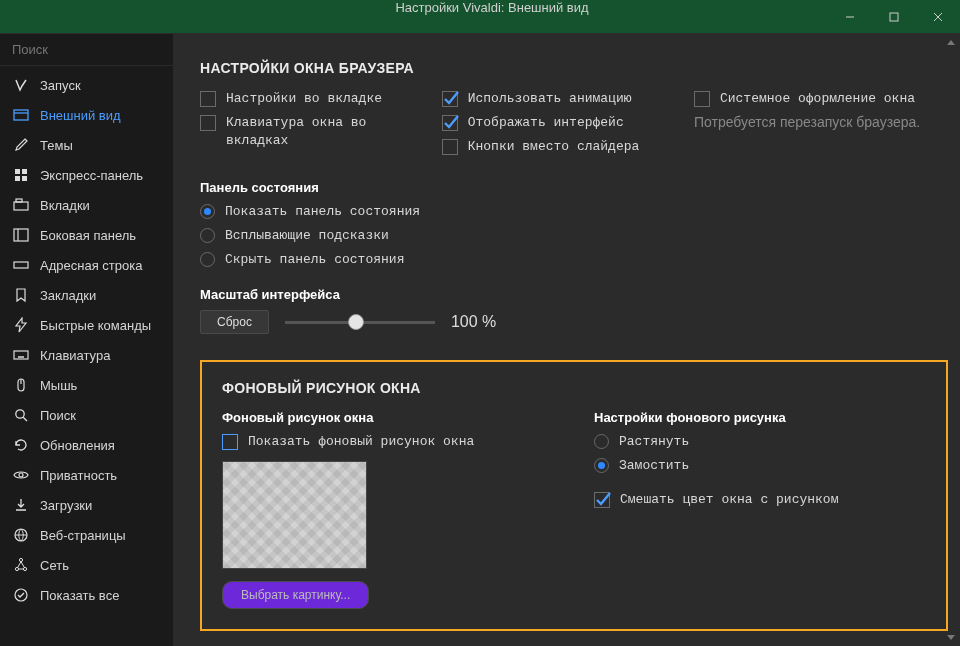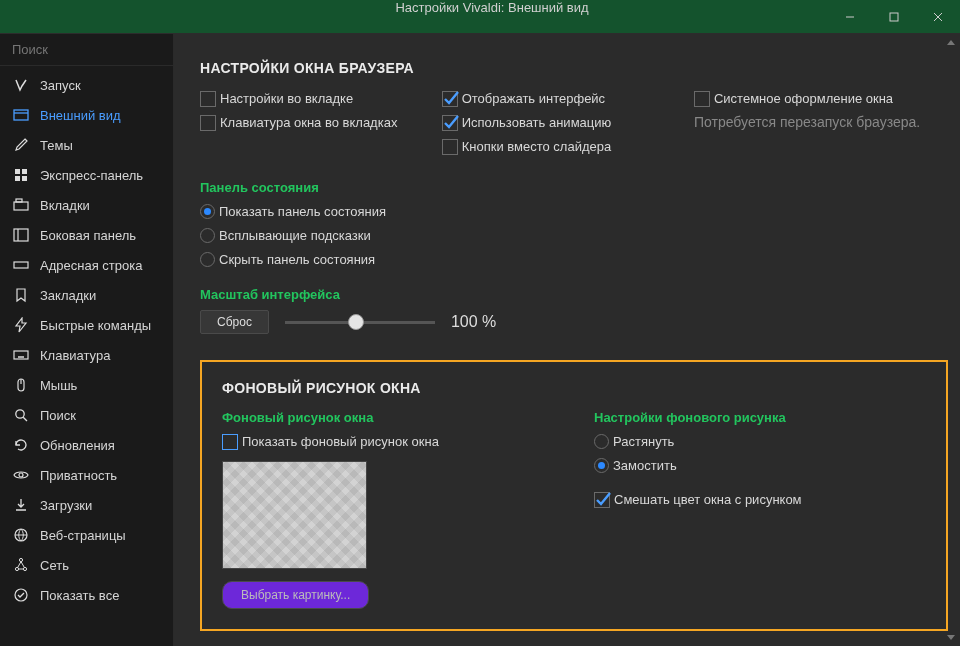--- a/index.html
+++ b/index.html
@@ -125,23 +125,24 @@
     display:flex;
     gap:30px;
   }
   .col { flex:1; min-width:0; }
   .col.col2 { flex:1.05;}
   .col.col3 { flex:1.2;}
 
   .chk-line, .radio-line {
     display:flex;
     align-items:flex-start;
-    gap:4px;
+    gap:10px;
     margin-bottom:6px;
     line-height:18px;
+    font-family:Liberation Mono, monospace;
   }
   .chk-box, .radio-dot {
     flex:none;
     width:16px; height:16px;
     border:1px solid #6a6a6a;
     background:#2b2b2b;
     position:relative;
     margin-top:1px;
   }
   .chk-box.checked::after {
@@ -164,21 +165,21 @@
     left:3px; top:3px;
     width:7px;height:7px;
     background:#2c89ff;
     border-radius:50%;
   }
   .label-text { color:#d8d8d8; }
   .muted { color:#888; font-size:14px; margin-top:2px; }
 
   .subheader {
     font-weight:600;
-    color:#22c55e;
+    color:#ffffff;
     margin-top:18px;
     margin-bottom:8px;
     font-size:13px;
   }
 
   
   .scale-row {
     display:flex;
     align-items:center;
     gap:16px;
@@ -466,29 +467,29 @@
           <span class="label-text">Клавиатура окна во вкладках</span>
         </div>
       </div>
       <div class="col col2">
         <div class="chk-line">
           <span class="chk-box checked">
             <svg width="18" height="18" viewBox="0 0 18 18">
                 <path class="check-tick" d="M3 10 L7 14 L16 3"></path>
               </svg>
           </span>
-          <span class="label-text">Отображать интерфейс</span>
+          <span class="label-text">Использовать анимацию</span>
         </div>
         <div class="chk-line">
           <span class="chk-box checked">
             <svg width="18" height="18" viewBox="0 0 18 18">
                 <path class="check-tick" d="M3 10 L7 14 L16 3"></path>
               </svg>
           </span>
-          <span class="label-text">Использовать анимацию</span>
+          <span class="label-text">Отображать интерфейс</span>
         </div>
         <div class="chk-line">
           <span class="chk-box"></span>
           <span class="label-text">Кнопки вместо слайдера</span>
         </div>
       </div>
       <div class="col col3">
         <div class="chk-line">
           <span class="chk-box"></span>
           <span class="label-text">Системное оформление окна</span>

